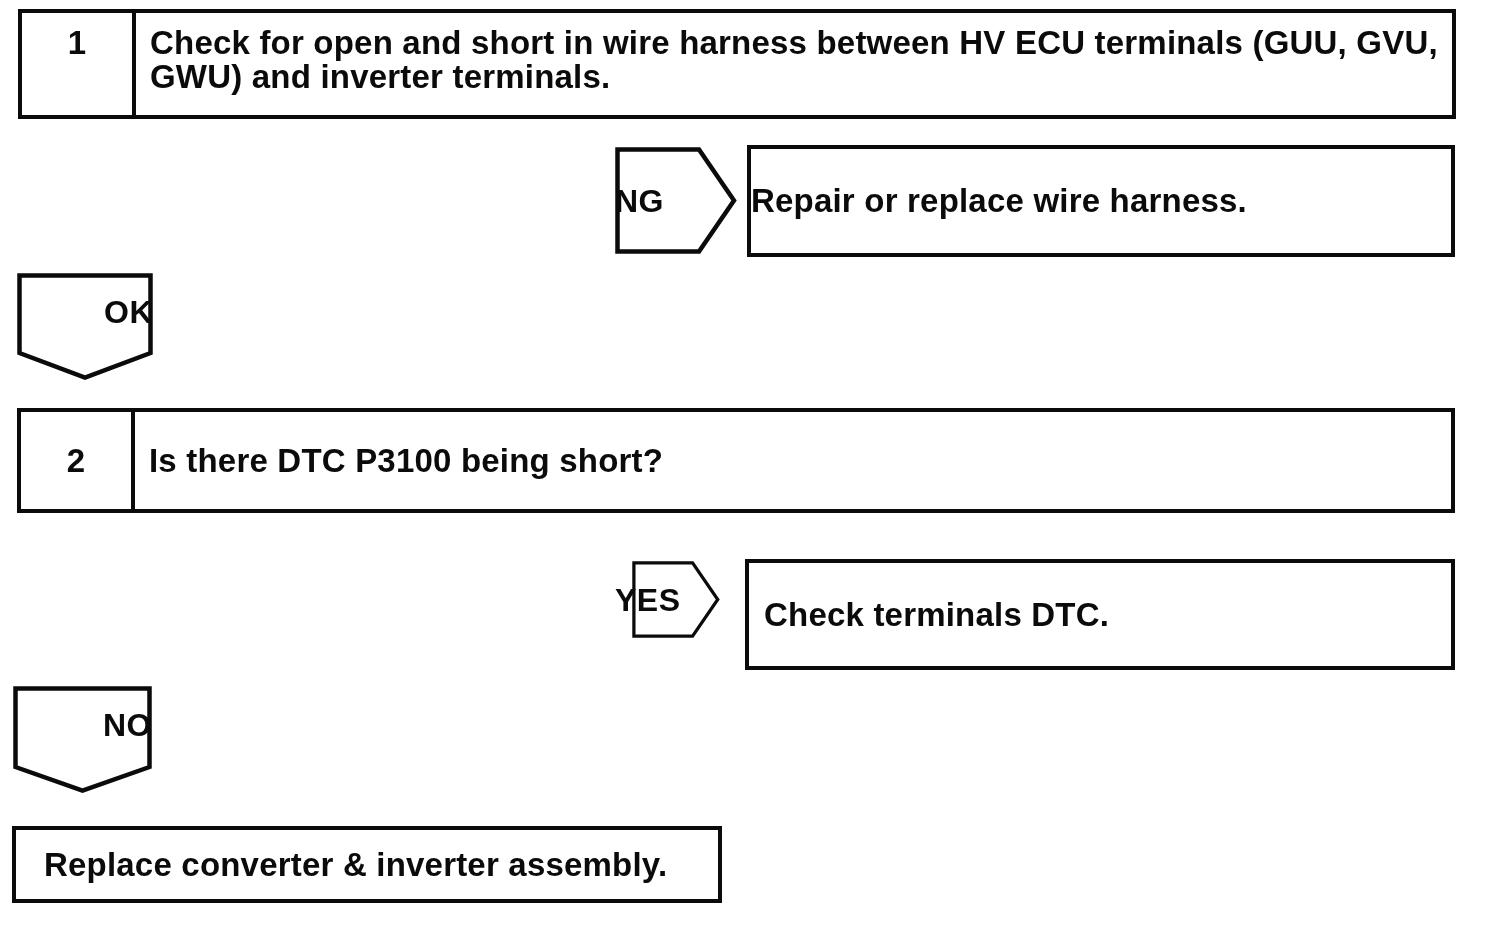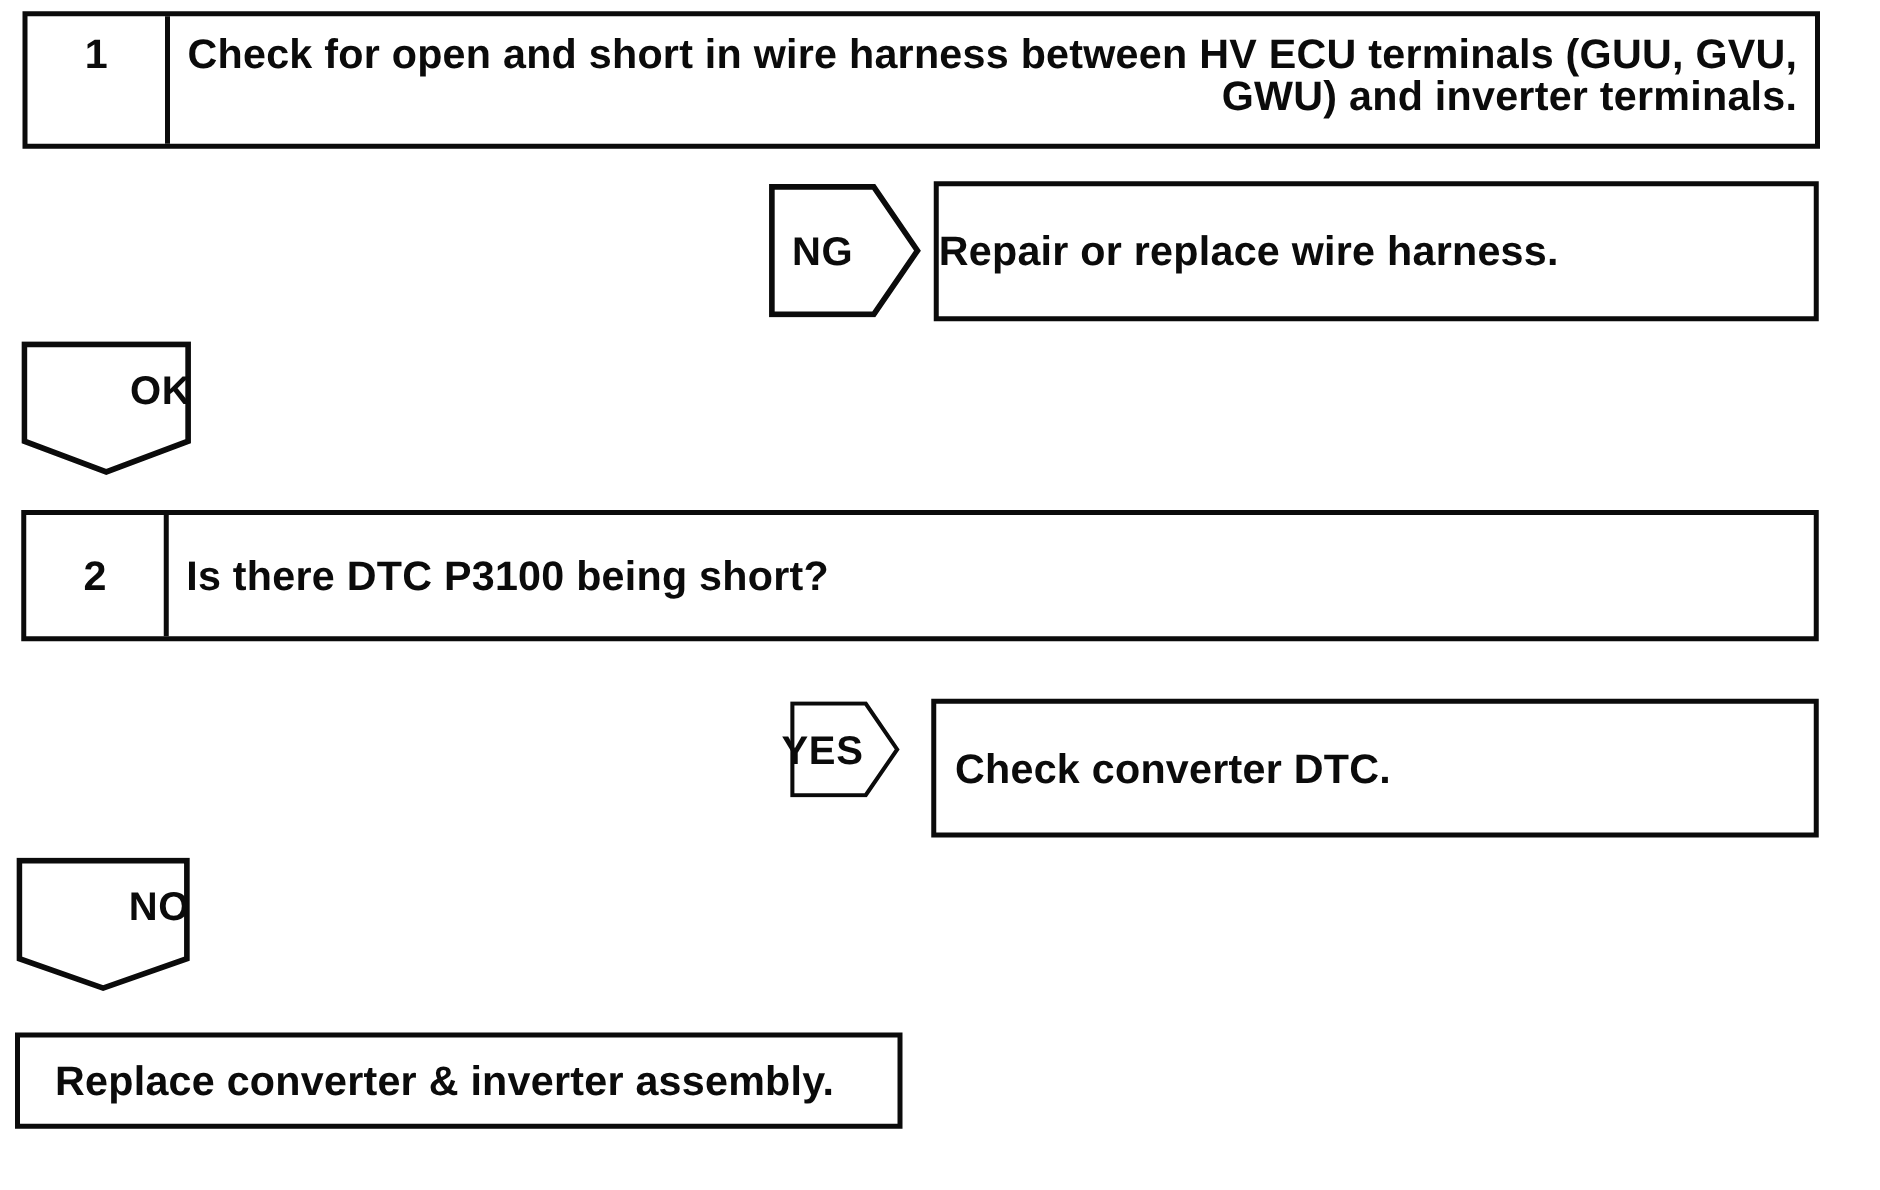--- a/index.html
+++ b/index.html
@@ -39,21 +39,20 @@
     flex:0 0 110px;
     border-right:4px solid var(--ink);
     display:flex;
     justify-content:center;
   }
   .body{
     flex:1 1 auto;
     padding-left:14px;
     padding-right:10px;
     display:flex;
-    text-align:right;
   }
   .align-top .num-cell,
   .align-top .body{
     align-items:flex-start;
     padding-top:13px;
   }
   .align-center .num-cell,
   .align-center .body{
     align-items:center;
   }
@@ -78,21 +77,21 @@
     font-size:32px;
     line-height:32px;
     color:var(--ink);
     letter-spacing:0.5px;
   }
   .right-label{
     left:0;
     width:86px;
     top:50%;
     transform:translateY(-50%);
-    text-align:center;
+    text-align:left;
   }
   .down-label{
     left:0;
     right:0;
     top:23px;
     text-align:right;
   }
   .poly{
     fill:var(--paper);
     stroke:var(--ink);
@@ -143,21 +142,21 @@
   </div>
 
   <div class="shape" style="left:615px;top:561px;width:122px;height:77px">
     <svg viewBox="0 0 122 107" aria-hidden="true">
       <polygon class="poly" points="2.5,2.5 84,2.5 119,53.5 84,104.5 2.5,104.5"></polygon>
     </svg>
     <span class="shape-label right-label">YES</span>
   </div>
 
   <div class="box center" style="left:745px;top:559px;width:710px;height:111px;padding-left:15px">
-    <span class="t">Check converter DTC.</span>
+    <span class="t">Check terminals DTC.</span>
   </div>
 
   <div class="shape" style="left:13px;top:686px;width:139px;height:107px">
     <svg viewBox="0 0 139 107" aria-hidden="true">
       <polygon class="poly" points="2.5,2.5 136.5,2.5 136.5,81 69.5,104.5 2.5,81"></polygon>
     </svg>
     <span class="shape-label down-label">NO</span>
   </div>
 
   <div class="box center" style="left:12px;top:826px;width:710px;height:77px;padding-left:28px">

